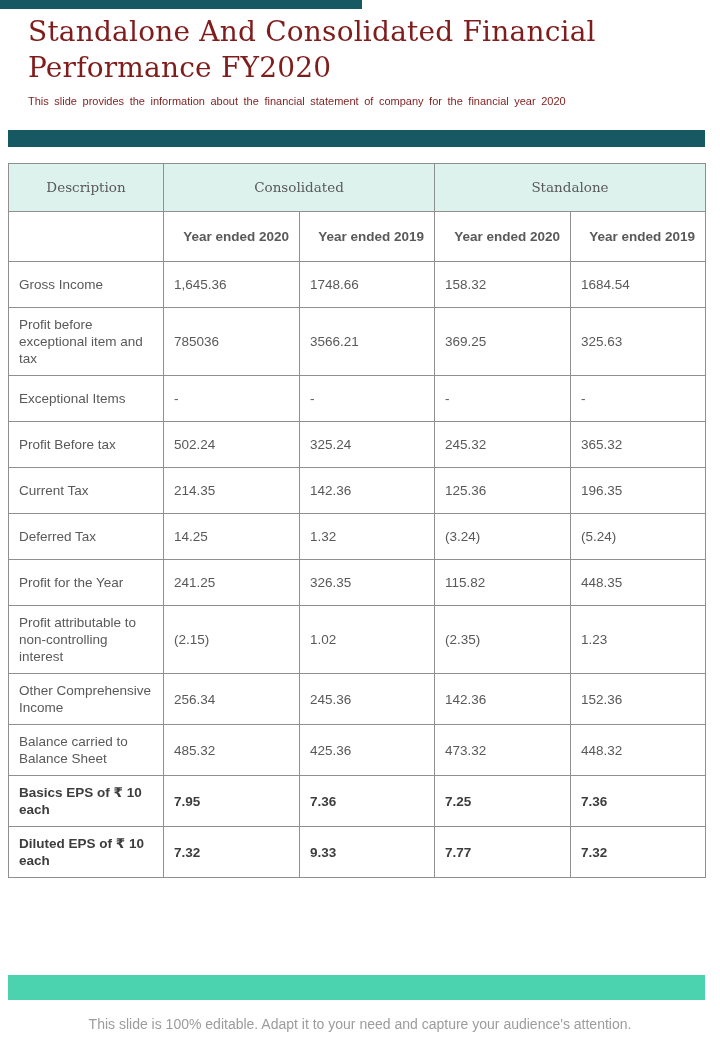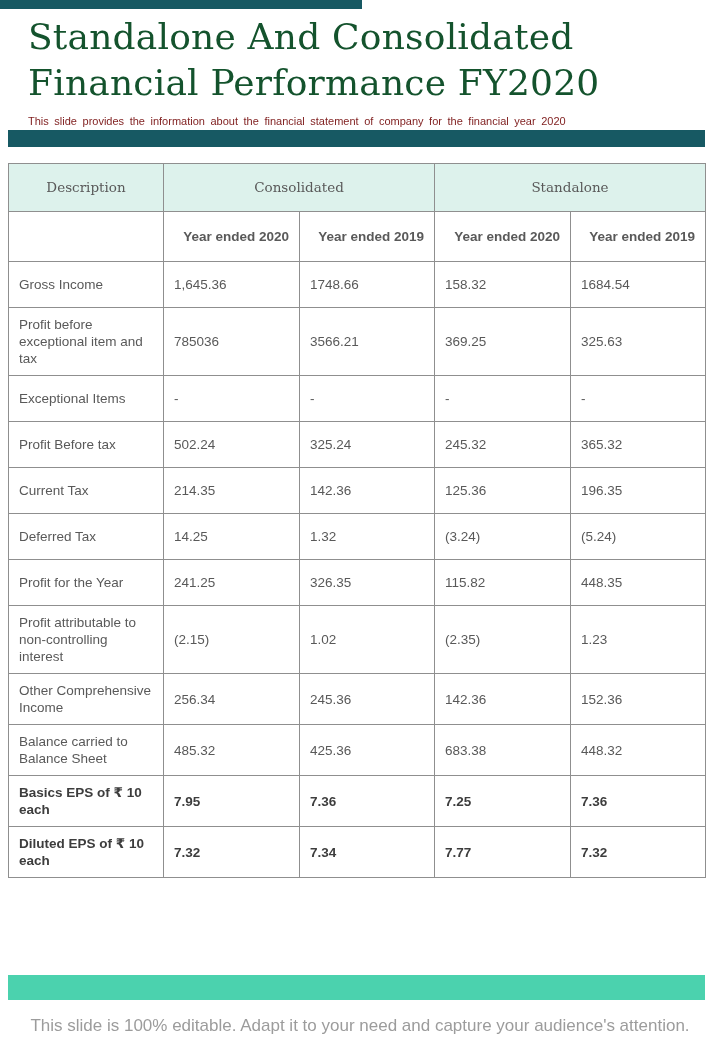--- a/index.html
+++ b/index.html
@@ -17,23 +17,23 @@
     top: 0; left: 0;
     width: 362px; height: 9px;
     background: #175963;
   }
   .header-block {
     position: absolute;
     top: 14px; left: 28px; right: 16px;
   }
   .page-title {
     font-family: "DejaVu Serif", "Liberation Serif", serif;
-    font-size: 36px;
+    font-size: 28px;
     line-height: 1.27;
-    color: #14532d;
+    color: #7f1d1d;
     letter-spacing: 0.2px;
   }
   .page-subtitle {
     margin-top: 10px;
     font-size: 11px;
     color: #7f1d1d;
     word-spacing: 2.5px;
   }
   .divider-bar {
     position: absolute;
@@ -81,21 +81,21 @@
     position: absolute;
     top: 975px; left: 8px;
     width: 697px; height: 25px;
     background: #4bd2ae;
   }
   .footer-note {
     position: absolute;
     top: 1016px; left: 0;
     width: 720px;
     text-align: center;
-    font-size: 17px;
+    font-size: 14px;
     color: #9c9c9c;
   }
 </style>
 </head>
 <body>
 
 <div class="slide">
 
   <div class="top-bar"></div>
 
@@ -188,34 +188,34 @@
         <td class="label-cell">Other Comprehensive Income</td>
         <td class="value-cell">256.34</td>
         <td class="value-cell">245.36</td>
         <td class="value-cell">142.36</td>
         <td class="value-cell">152.36</td>
       </tr>
       <tr>
         <td class="label-cell">Balance carried to Balance Sheet</td>
         <td class="value-cell">485.32</td>
         <td class="value-cell">425.36</td>
-        <td class="value-cell">683.38</td>
+        <td class="value-cell">473.32</td>
         <td class="value-cell">448.32</td>
       </tr>
       <tr class="bold-row">
         <td class="label-cell">Basics EPS of ₹ 10 each</td>
         <td class="value-cell">7.95</td>
         <td class="value-cell">7.36</td>
         <td class="value-cell">7.25</td>
         <td class="value-cell">7.36</td>
       </tr>
       <tr class="bold-row">
         <td class="label-cell">Diluted EPS of ₹ 10 each</td>
         <td class="value-cell">7.32</td>
-        <td class="value-cell">7.34</td>
+        <td class="value-cell">9.33</td>
         <td class="value-cell">7.77</td>
         <td class="value-cell">7.32</td>
       </tr>
     </tbody>
   </table>
 
   <div class="bottom-bar"></div>
 
   <div class="footer-note">This slide is 100% editable. Adapt it to your need and capture your audience's attention.</div>
 

